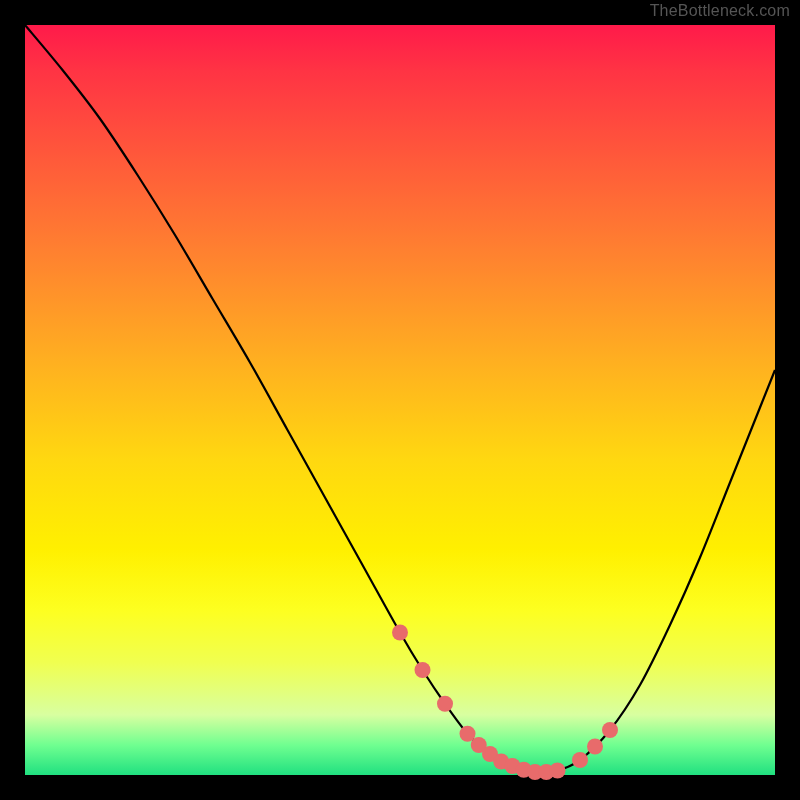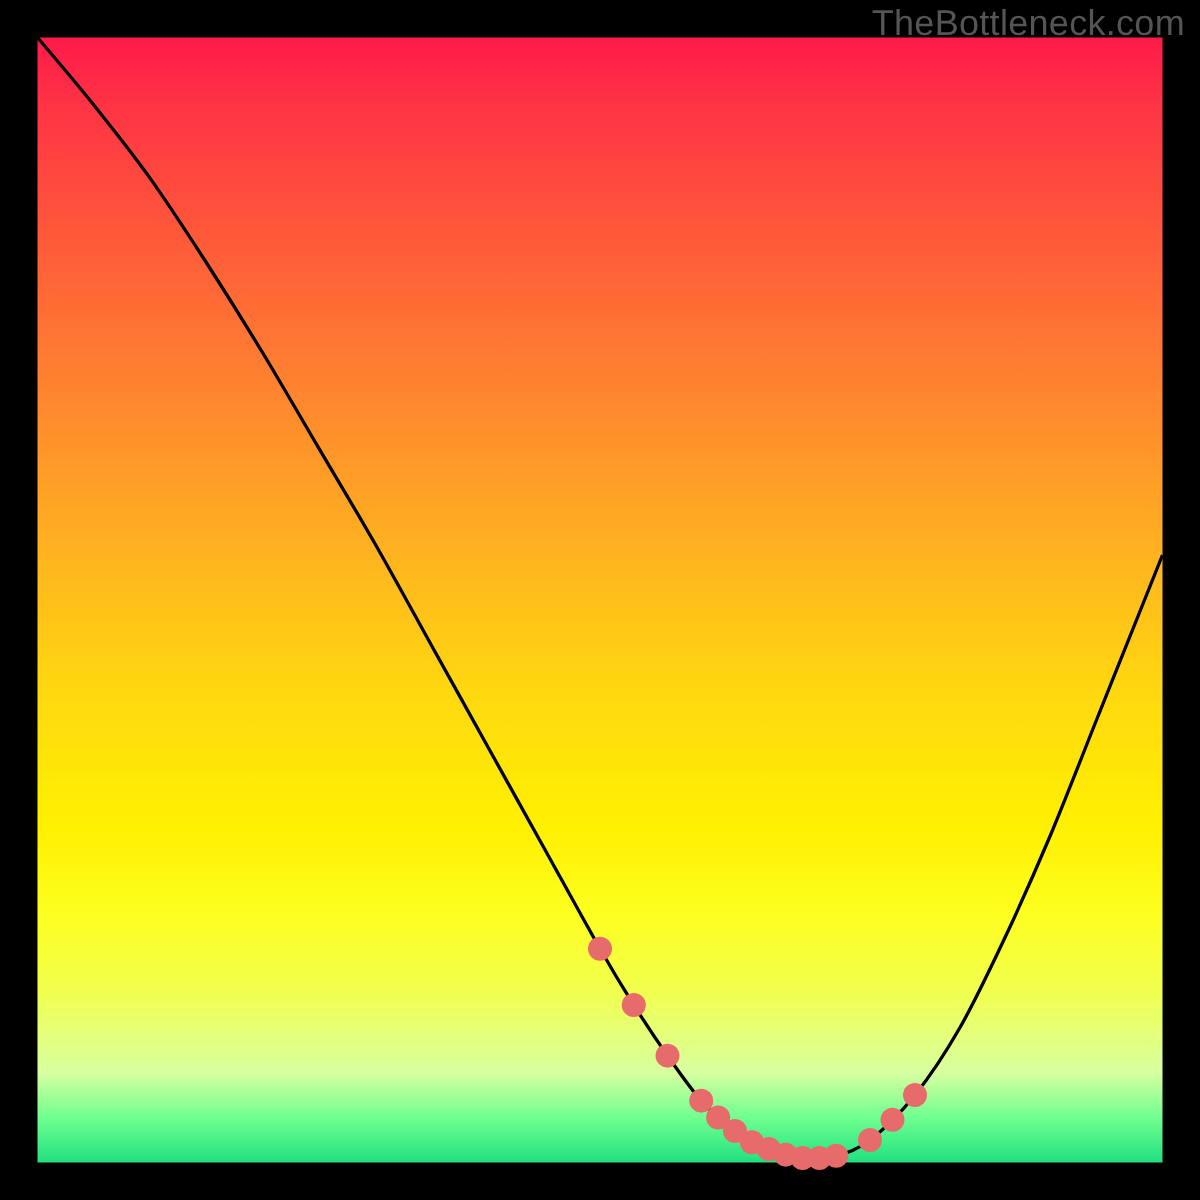--- a/index.html
+++ b/index.html
@@ -35,21 +35,21 @@
       #d8ffa0 92%,
       #70ff90 96%,
       #20e080 100%
     );
   }
   .watermark {
     position: absolute;
     top: 2px;
     right: 10px;
     color: #555;
-    font-size: 24px;
+    font-size: 16px;
     font-weight: 500;
     letter-spacing: 0.2px;
   }
   svg.curve {
     position: absolute;
     left: 0;
     top: 0;
     width: 750px;
     height: 750px;
     overflow: visible;

